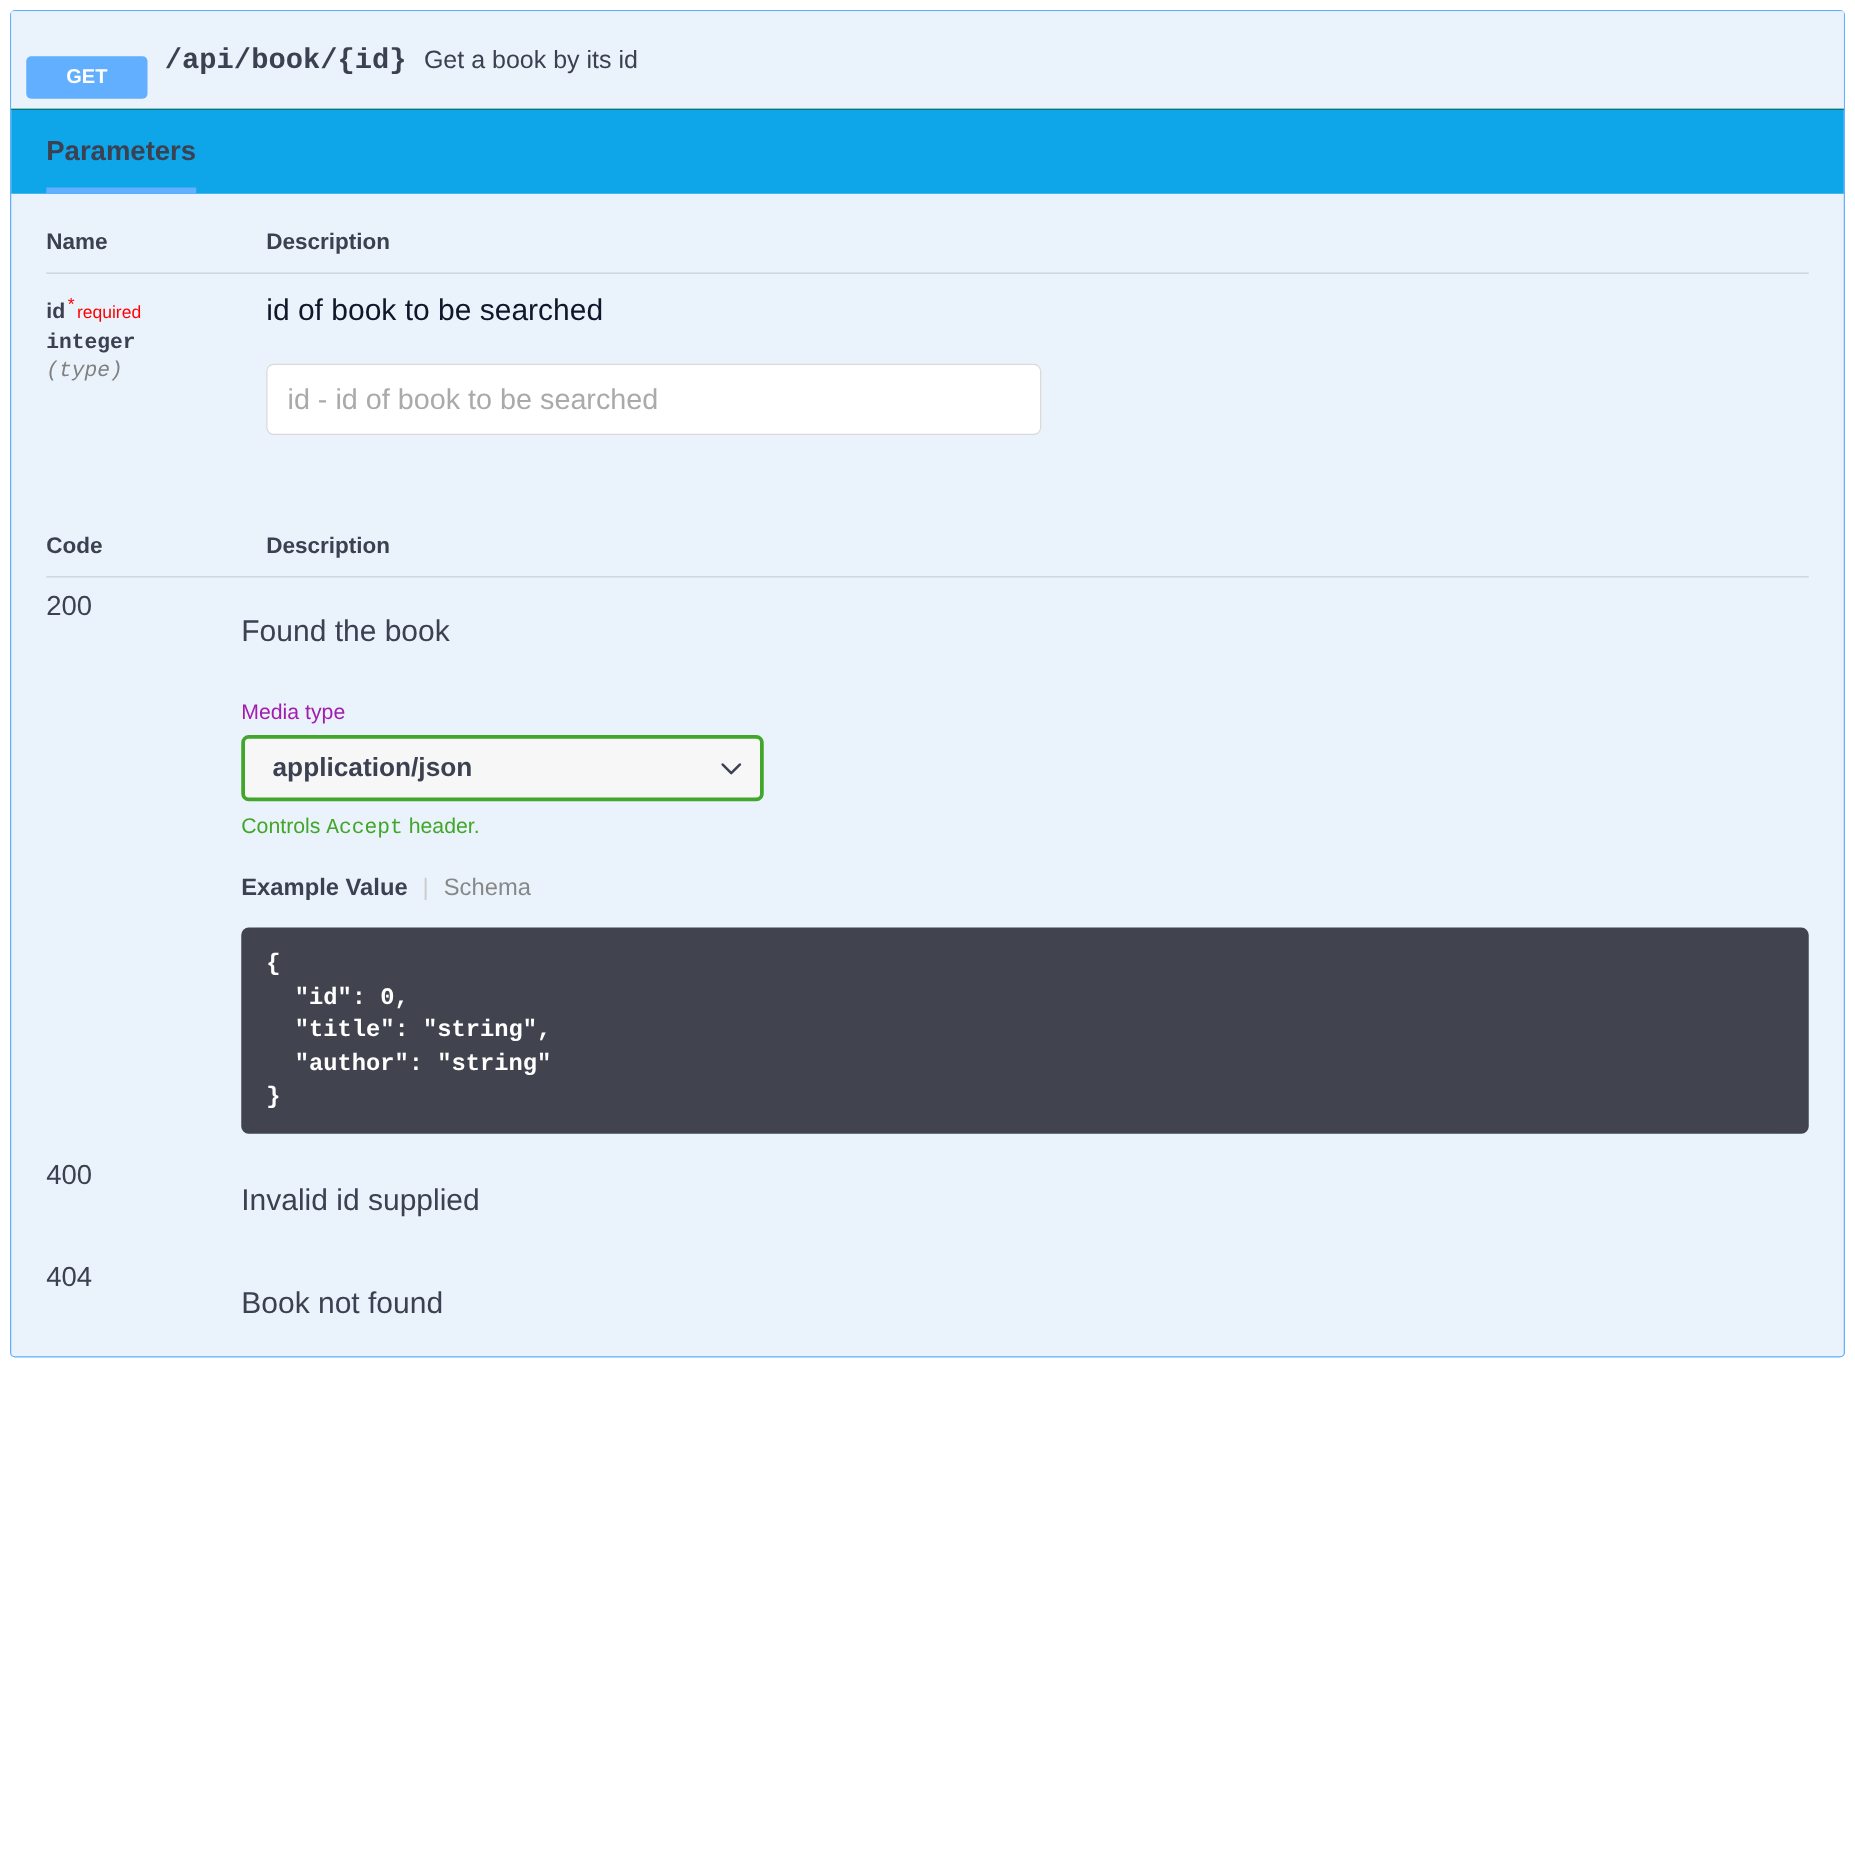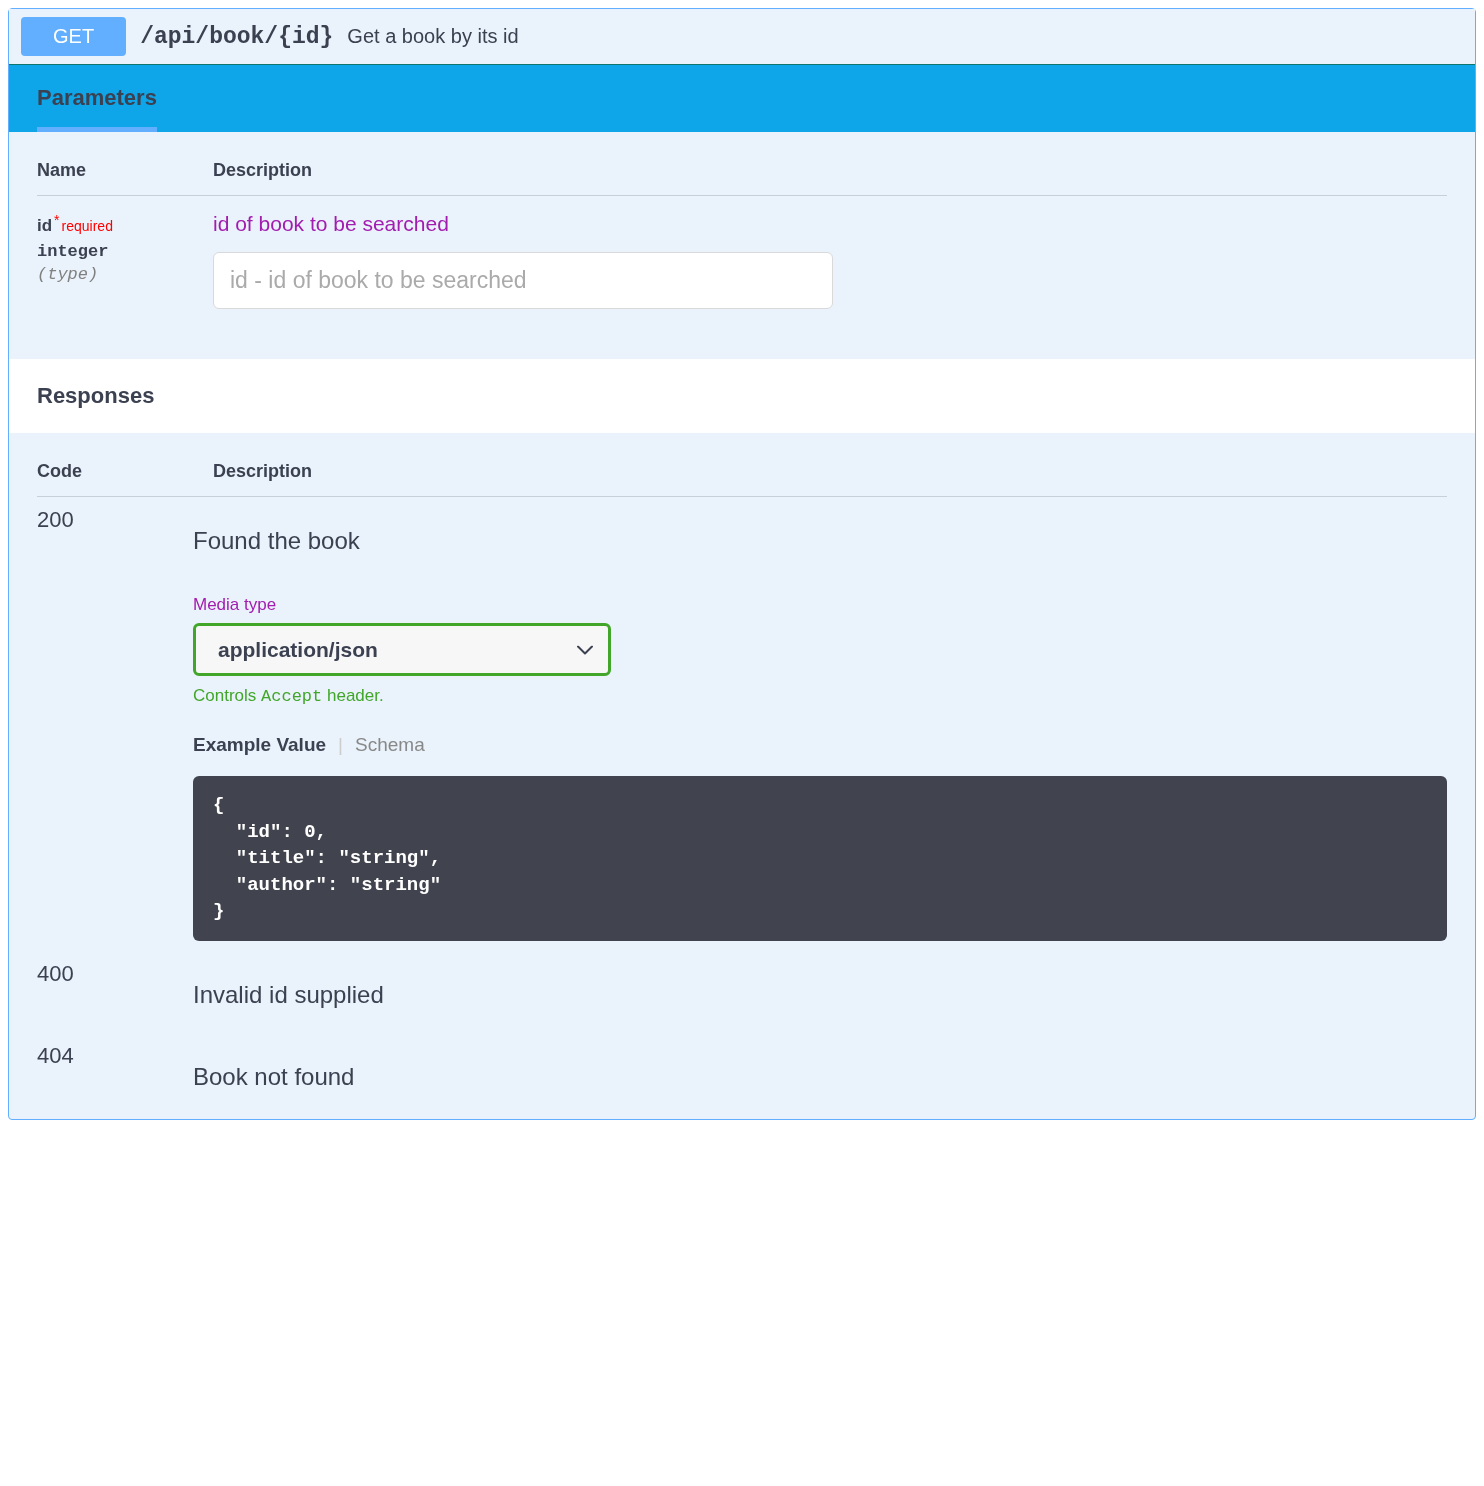--- a/index.html
+++ b/index.html
@@ -21,25 +21,26 @@
     .endpoint-header {
       display: flex;
       align-items: center;
       padding: 8px 12px;
       background: #eaf3fb;
       gap: 14px;
     }
     .method-badge {
       background: #61affe;
       color: #fff;
-      font-weight: 400;
-      font-size: 20px;
+      font-weight: 700;
+      font-size: 16px;
       padding: 8px 32px;
       border-radius: 4px;
       font-family: -apple-system, sans-serif;
+      margin-top: 28px;
     }
     .endpoint-path {
       font-family: "SFMono-Regular", Consolas, "Courier New", monospace;
       font-weight: 700;
       font-size: 23px;
       color: #3b4151;
     }
     .endpoint-summary {
       font-size: 20px;
       color: #3b4151;
@@ -110,23 +111,23 @@
       font-family: "SFMono-Regular", Consolas, "Courier New", monospace;
       font-style: italic;
       font-size: 17px;
       color: #808080;
       margin-top: 4px;
     }
     .param-desc-cell {
       flex: 1;
     }
     .param-description-text {
-      font-size: 21px;
-      color: #a21caf;
-      margin-bottom: 16px;
+      font-size: 24px;
+      color: #0f172a;
+      margin-bottom: 28px;
     }
     .param-input {
       width: 620px;
       padding: 14px 16px;
       font-size: 23px;
       border: 1px solid #d9d9d9;
       border-radius: 6px;
       color: #3b4151;
       font-family: inherit;
     }
@@ -264,21 +265,20 @@
         <div class="param-type">integer</div>
         <div class="param-in">(type)</div>
       </div>
       <div class="param-desc-cell">
         <div class="param-description-text">id of book to be searched</div>
         <input type="text" class="param-input" placeholder="id - id of book to be searched" style="">
       </div>
     </div>
   </div>
 
-  <div class="responses-section-header">Responses</div>
 
   <div class="responses-content">
     <div class="table-header-row">
       <div class="col-code">Code</div>
       <div class="col-desc">Description</div>
     </div>
 
     <div class="response-row">
       <div class="response-code">200</div>
       <div class="response-desc-cell">

